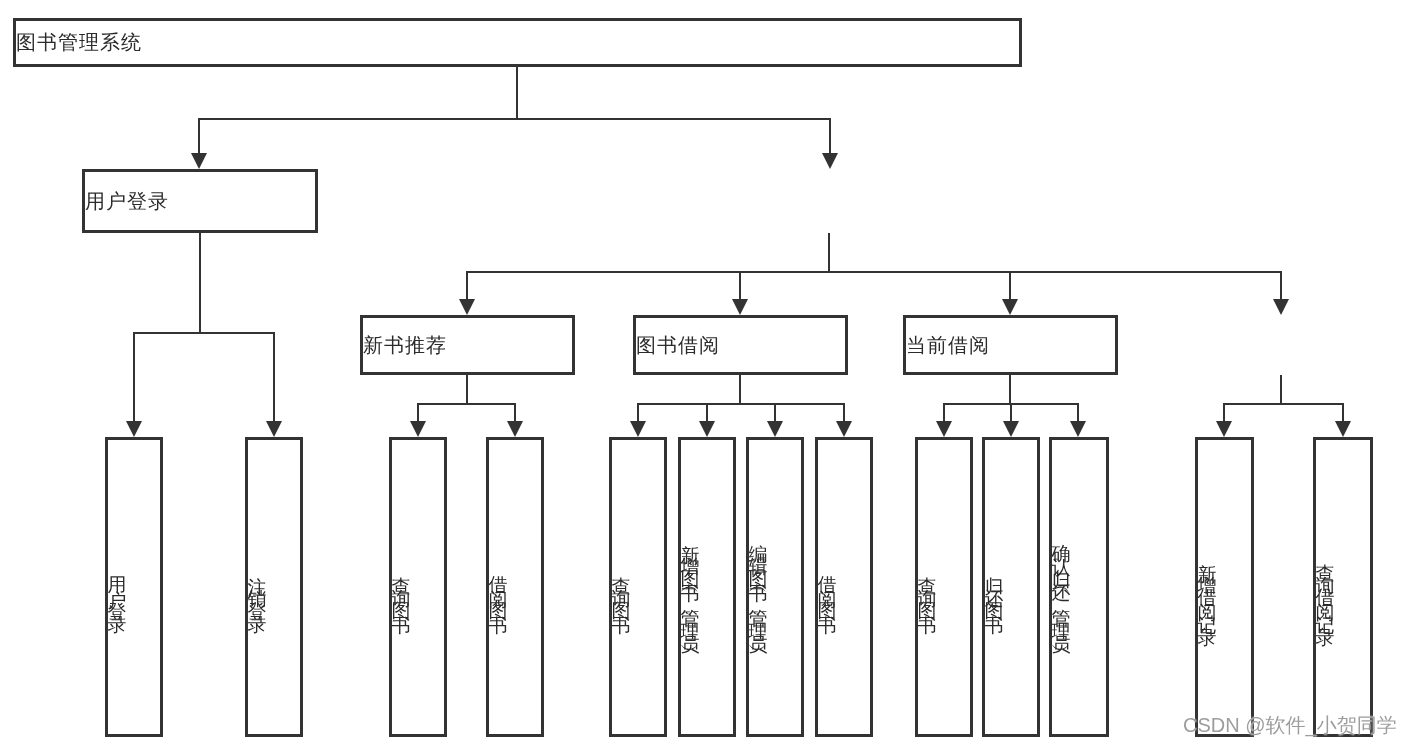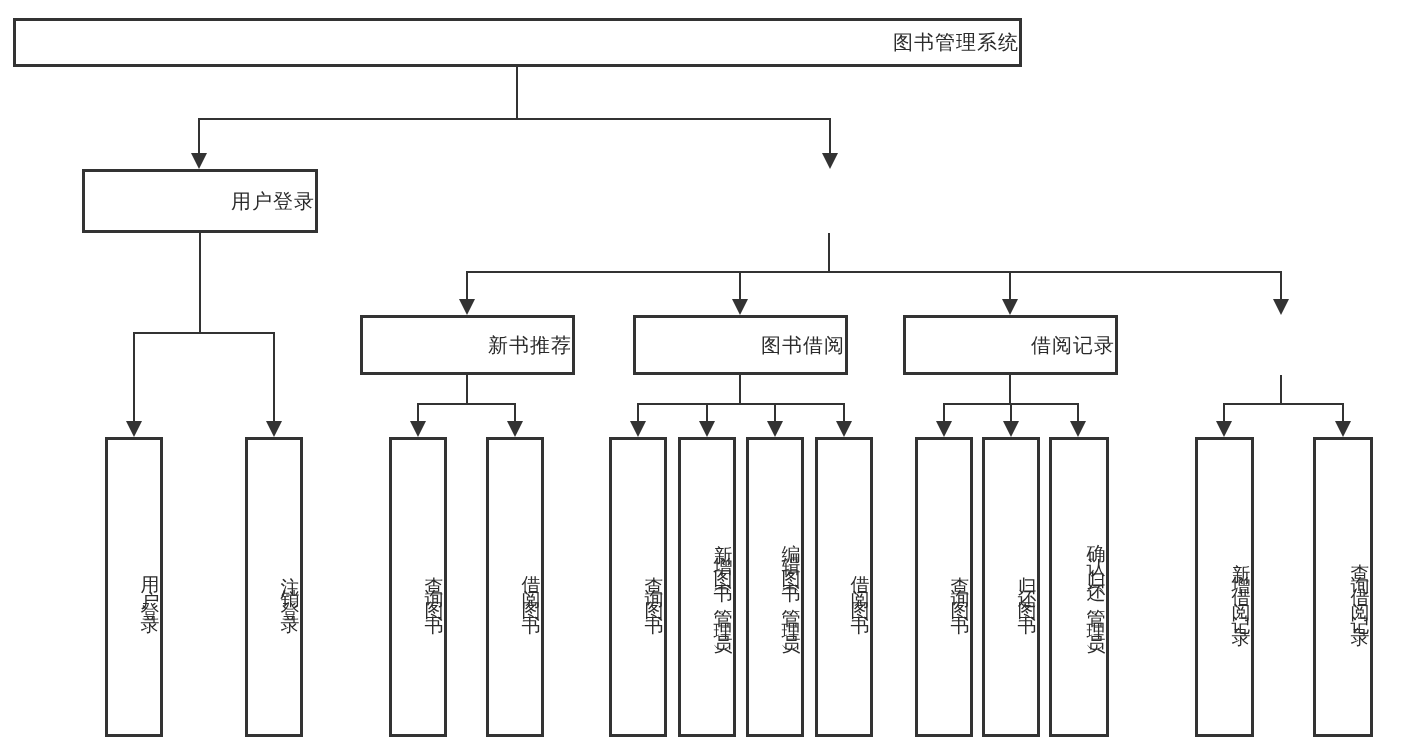--- a/index.html
+++ b/index.html
@@ -17,21 +17,21 @@
     color:var(--text);
     overflow:hidden;
   }
   .box{
     position:absolute;
     box-sizing:border-box;
     border:3px solid var(--line);
     background:var(--box_bg);
     display:flex;
     align-items:center;
-    justify-content:flex-end;
+    justify-content:flex-start;
   }
   .hbox{
     font-size:20px;
     letter-spacing:1px;
   }
   .vtext{
     writing-mode:vertical-lr;
     text-orientation:mixed;
     font-size:19px;
     line-height:1;
@@ -102,21 +102,21 @@
   <div class="vl" style="left:1280px;top:271px;height:30px"></div>
   <div class="ah" style="left:1273px;top:299px"></div>
 
   <div class="box hbox" style="left:633px;top:315px;width:215px;height:60px">
     <span>图书借阅</span>
   </div>
   <div class="box hbox" style="left:360px;top:315px;width:215px;height:60px">
     <span>新书推荐</span>
   </div>
   <div class="box hbox" style="left:903px;top:315px;width:215px;height:60px">
-    <span>借阅记录</span>
+    <span>当前借阅</span>
   </div>
 
   <div class="vl" style="left:466px;top:375px;height:29px"></div>
   <div class="hl" style="left:417px;top:403px;width:99px"></div>
   <div class="vl" style="left:417px;top:403px;height:20px"></div>
   <div class="ah" style="left:410px;top:421px"></div>
   <div class="vl" style="left:514px;top:403px;height:20px"></div>
   <div class="ah" style="left:507px;top:421px"></div>
 
   <div class="box" style="left:389px;top:437px;width:58px;height:300px">
@@ -176,14 +176,15 @@
   <div class="vl" style="left:1342px;top:403px;height:20px"></div>
   <div class="ah" style="left:1335px;top:421px"></div>
 
   <div class="box" style="left:1195px;top:437px;width:59px;height:300px">
     <span class="vtext">新增借阅记录</span>
   </div>
   <div class="box" style="left:1313px;top:437px;width:60px;height:300px">
     <span class="vtext">查询借阅记录</span>
   </div>
 
+  <div class="watermark">CSDN @软件_小贺同学</div>
 
 </div>
 
 </body></html>

